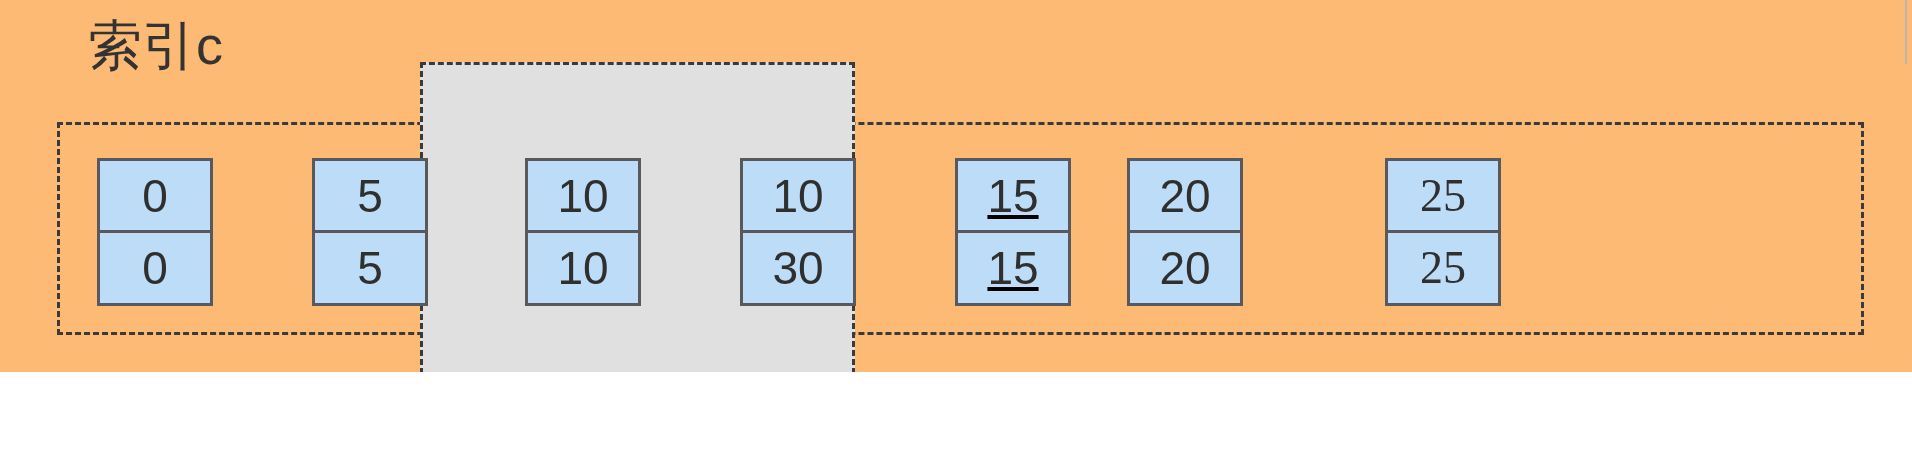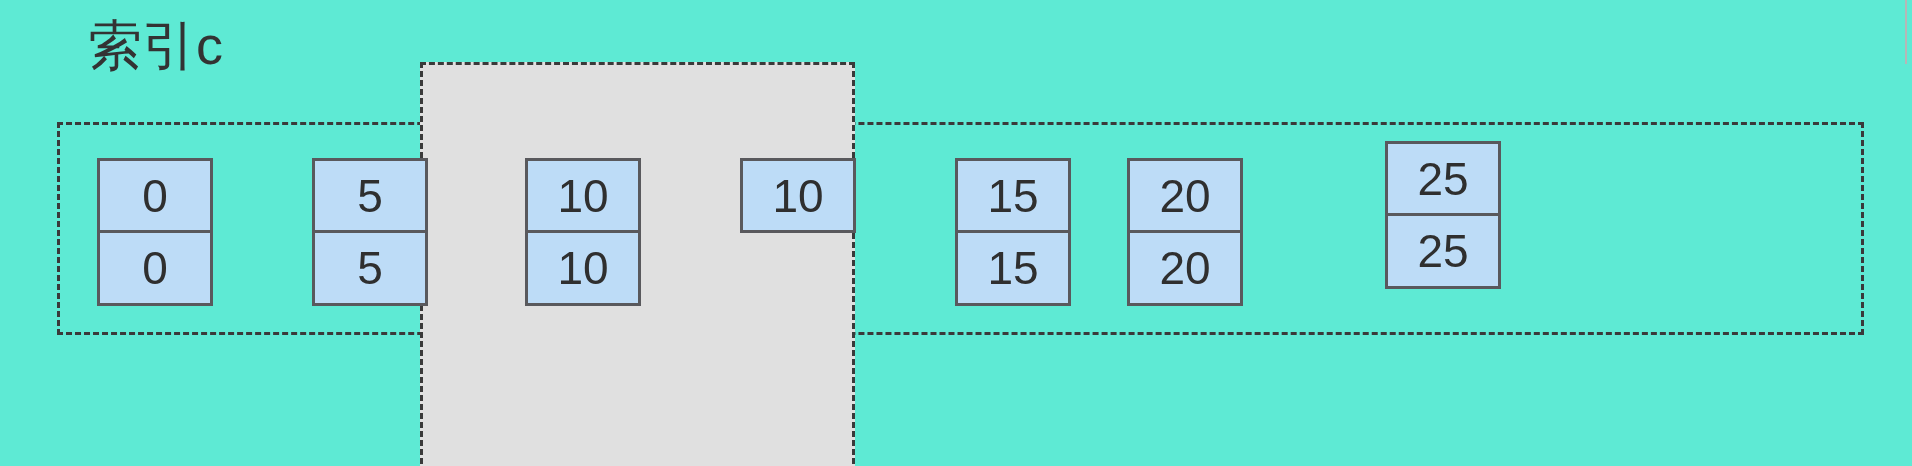--- a/index.html
+++ b/index.html
@@ -8,22 +8,22 @@
     padding: 0;
     background: #ffffff;
   }
   body {
     font-family: "Liberation Sans", "DejaVu Sans", sans-serif;
     -webkit-font-smoothing: antialiased;
   }
   #stage {
     position: relative;
     width: 1912px;
-    height: 466px;
-    background: #5eead4;
+    height: 372px;
+    background: #fdba74;
     overflow: hidden;
   }
 
   
   .panel-edge {
     position: absolute;
     top: 0;
     left: 1905px;
     width: 2px;
     height: 64px;
@@ -119,28 +119,29 @@
     <div class="cell" style="left: 312px; top: 158px;">
       <div class="half top">5</div>
       <div class="half bottom">5</div>
     </div>
     <div class="cell" style="left: 525px; top: 158px;">
       <div class="half top">10</div>
       <div class="half bottom">10</div>
     </div>
     <div class="cell" style="left: 740px; top: 158px;">
       <div class="half top">10</div>
+      <div class="half bottom">30</div>
     </div>
-    <div class="cell" style="left: 955px; top: 158px;">
+    <div class="cell" style="left: 955px; top: 158px; text-decoration: underline;">
       <div class="half top">15</div>
       <div class="half bottom">15</div>
     </div>
     <div class="cell" style="left: 1127px; top: 158px;">
       <div class="half top">20</div>
       <div class="half bottom">20</div>
     </div>
-    <div class="cell" style="left: 1385px; top: 141px;">
+    <div class="cell" style="left: 1385px; top: 158px; font-family: Liberation Serif, serif;">
       <div class="half top">25</div>
       <div class="half bottom">25</div>
     </div>
   </div>
 
 </div>
 
 </body></html>

